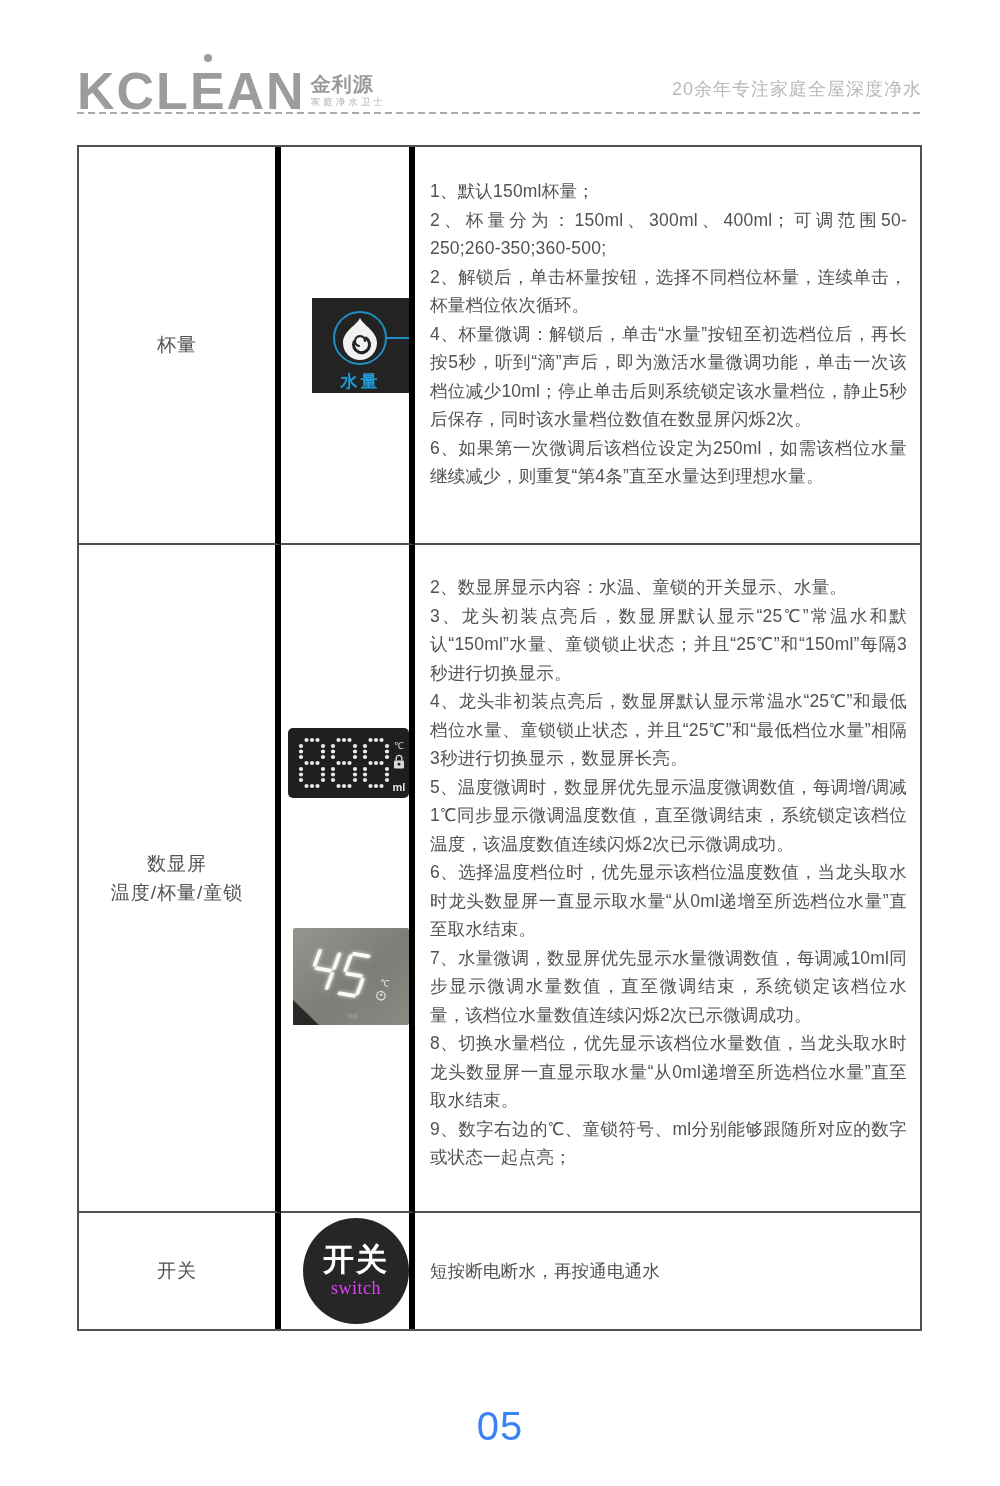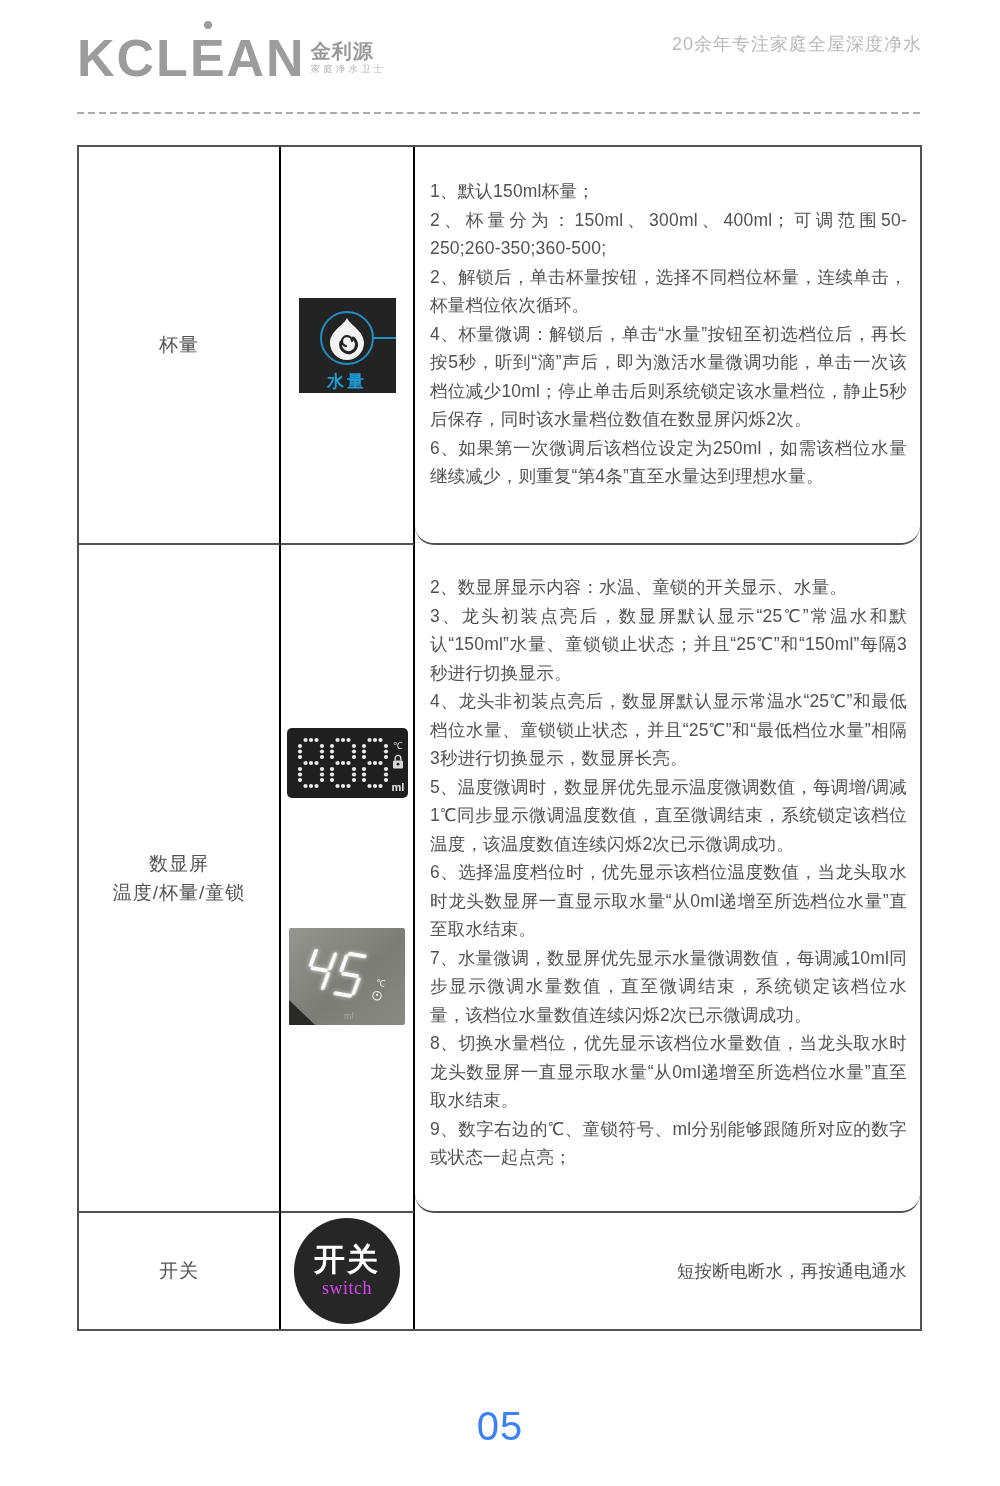--- a/index.html
+++ b/index.html
@@ -1,41 +1,41 @@
 <!DOCTYPE html>
 <html><head>
 <meta charset="utf-8">
 <style>
   html,body{margin:0;padding:0;}
   body{width:1000px;height:1486px;background:#ffffff;font-family:"Liberation Sans",sans-serif;position:relative;}
   .page{position:absolute;inset:0;background:#fff;overflow:hidden;}
 
   
-  .header{position:absolute;left:77px;width:845px;top:32px;height:62px;display:flex;justify-content:space-between;align-items:flex-start;}
+  .header{position:absolute;left:77px;width:845px;top:60px;height:62px;display:flex;justify-content:space-between;align-items:center;}
   .logo{display:flex;align-items:flex-start;color:#9c9c9c;}
   .logo-en{font-size:52px;font-weight:bold;letter-spacing:2px;line-height:1;color:#9c9c9c;}
   .logo-e{position:relative;display:inline-block;}
   .logo-e::before{content:"";position:absolute;top:-11px;left:50%;transform:translateX(-50%);width:8px;height:8px;border-radius:50%;background:#9c9c9c;}
   .logo-cn-block{margin-left:5px;margin-top:9px;line-height:1;}
   .logo-cn{font-size:20px;font-weight:bold;color:#999;letter-spacing:1px;}
   .logo-sub{font-size:9.5px;color:#b2b2b2;letter-spacing:3px;margin-top:3px;}
   .tagline{font-size:18px;color:#b9b9b9;letter-spacing:1px;padding-bottom:4px;}
   .dash-line{position:absolute;left:77px;width:845px;top:112px;height:2px;
     background:repeating-linear-gradient(90deg,#ababab 0 7px,transparent 7px 11px);}
 
   
   .spec-table{position:absolute;left:77px;top:145px;width:845px;box-sizing:border-box;
     border:2px solid #515151;display:grid;grid-template-columns:202px 134px 505px;
     grid-template-rows:398px 668px 116px;}
-  .cell{box-sizing:border-box;border-right:2px solid #000000;border-bottom:2px solid #515151;}
-  .last-col{border-right:none;border-radius:19px;}
-  .last-row{border-bottom:none;justify-content:flex-end;}
+  .cell{box-sizing:border-box;border-right:6px solid #000000;border-bottom:2px solid #515151;}
+  .last-col{border-right:none;}
+  .last-row{border-bottom:none;}
   .c-label{display:flex;flex-direction:column;align-items:center;justify-content:center;
     color:#525254;font-size:19px;letter-spacing:1px;text-align:center;line-height:1.55;}
-  .c-media{display:flex;flex-direction:column;align-items:center;justify-content:center;}
+  .c-media{display:flex;flex-direction:column;align-items:flex-end;justify-content:center;}
   .c-media.gap{gap:126px;}
   .c-text{padding:30px 13px 18px 15px;color:#525254;font-size:17.5px;line-height:1.63;
     text-align:justify;letter-spacing:0.2px;overflow:hidden;}
   .c-text.mid{padding-top:28px;}
   .c-text p{margin:0;}
   .c-text.single{display:flex;align-items:center;padding:0 13px 0 15px;}
 
   
   .water-btn{width:97px;height:95px;background:#232323;display:flex;flex-direction:column;
     align-items:center;padding-top:5px;box-sizing:border-box;}

